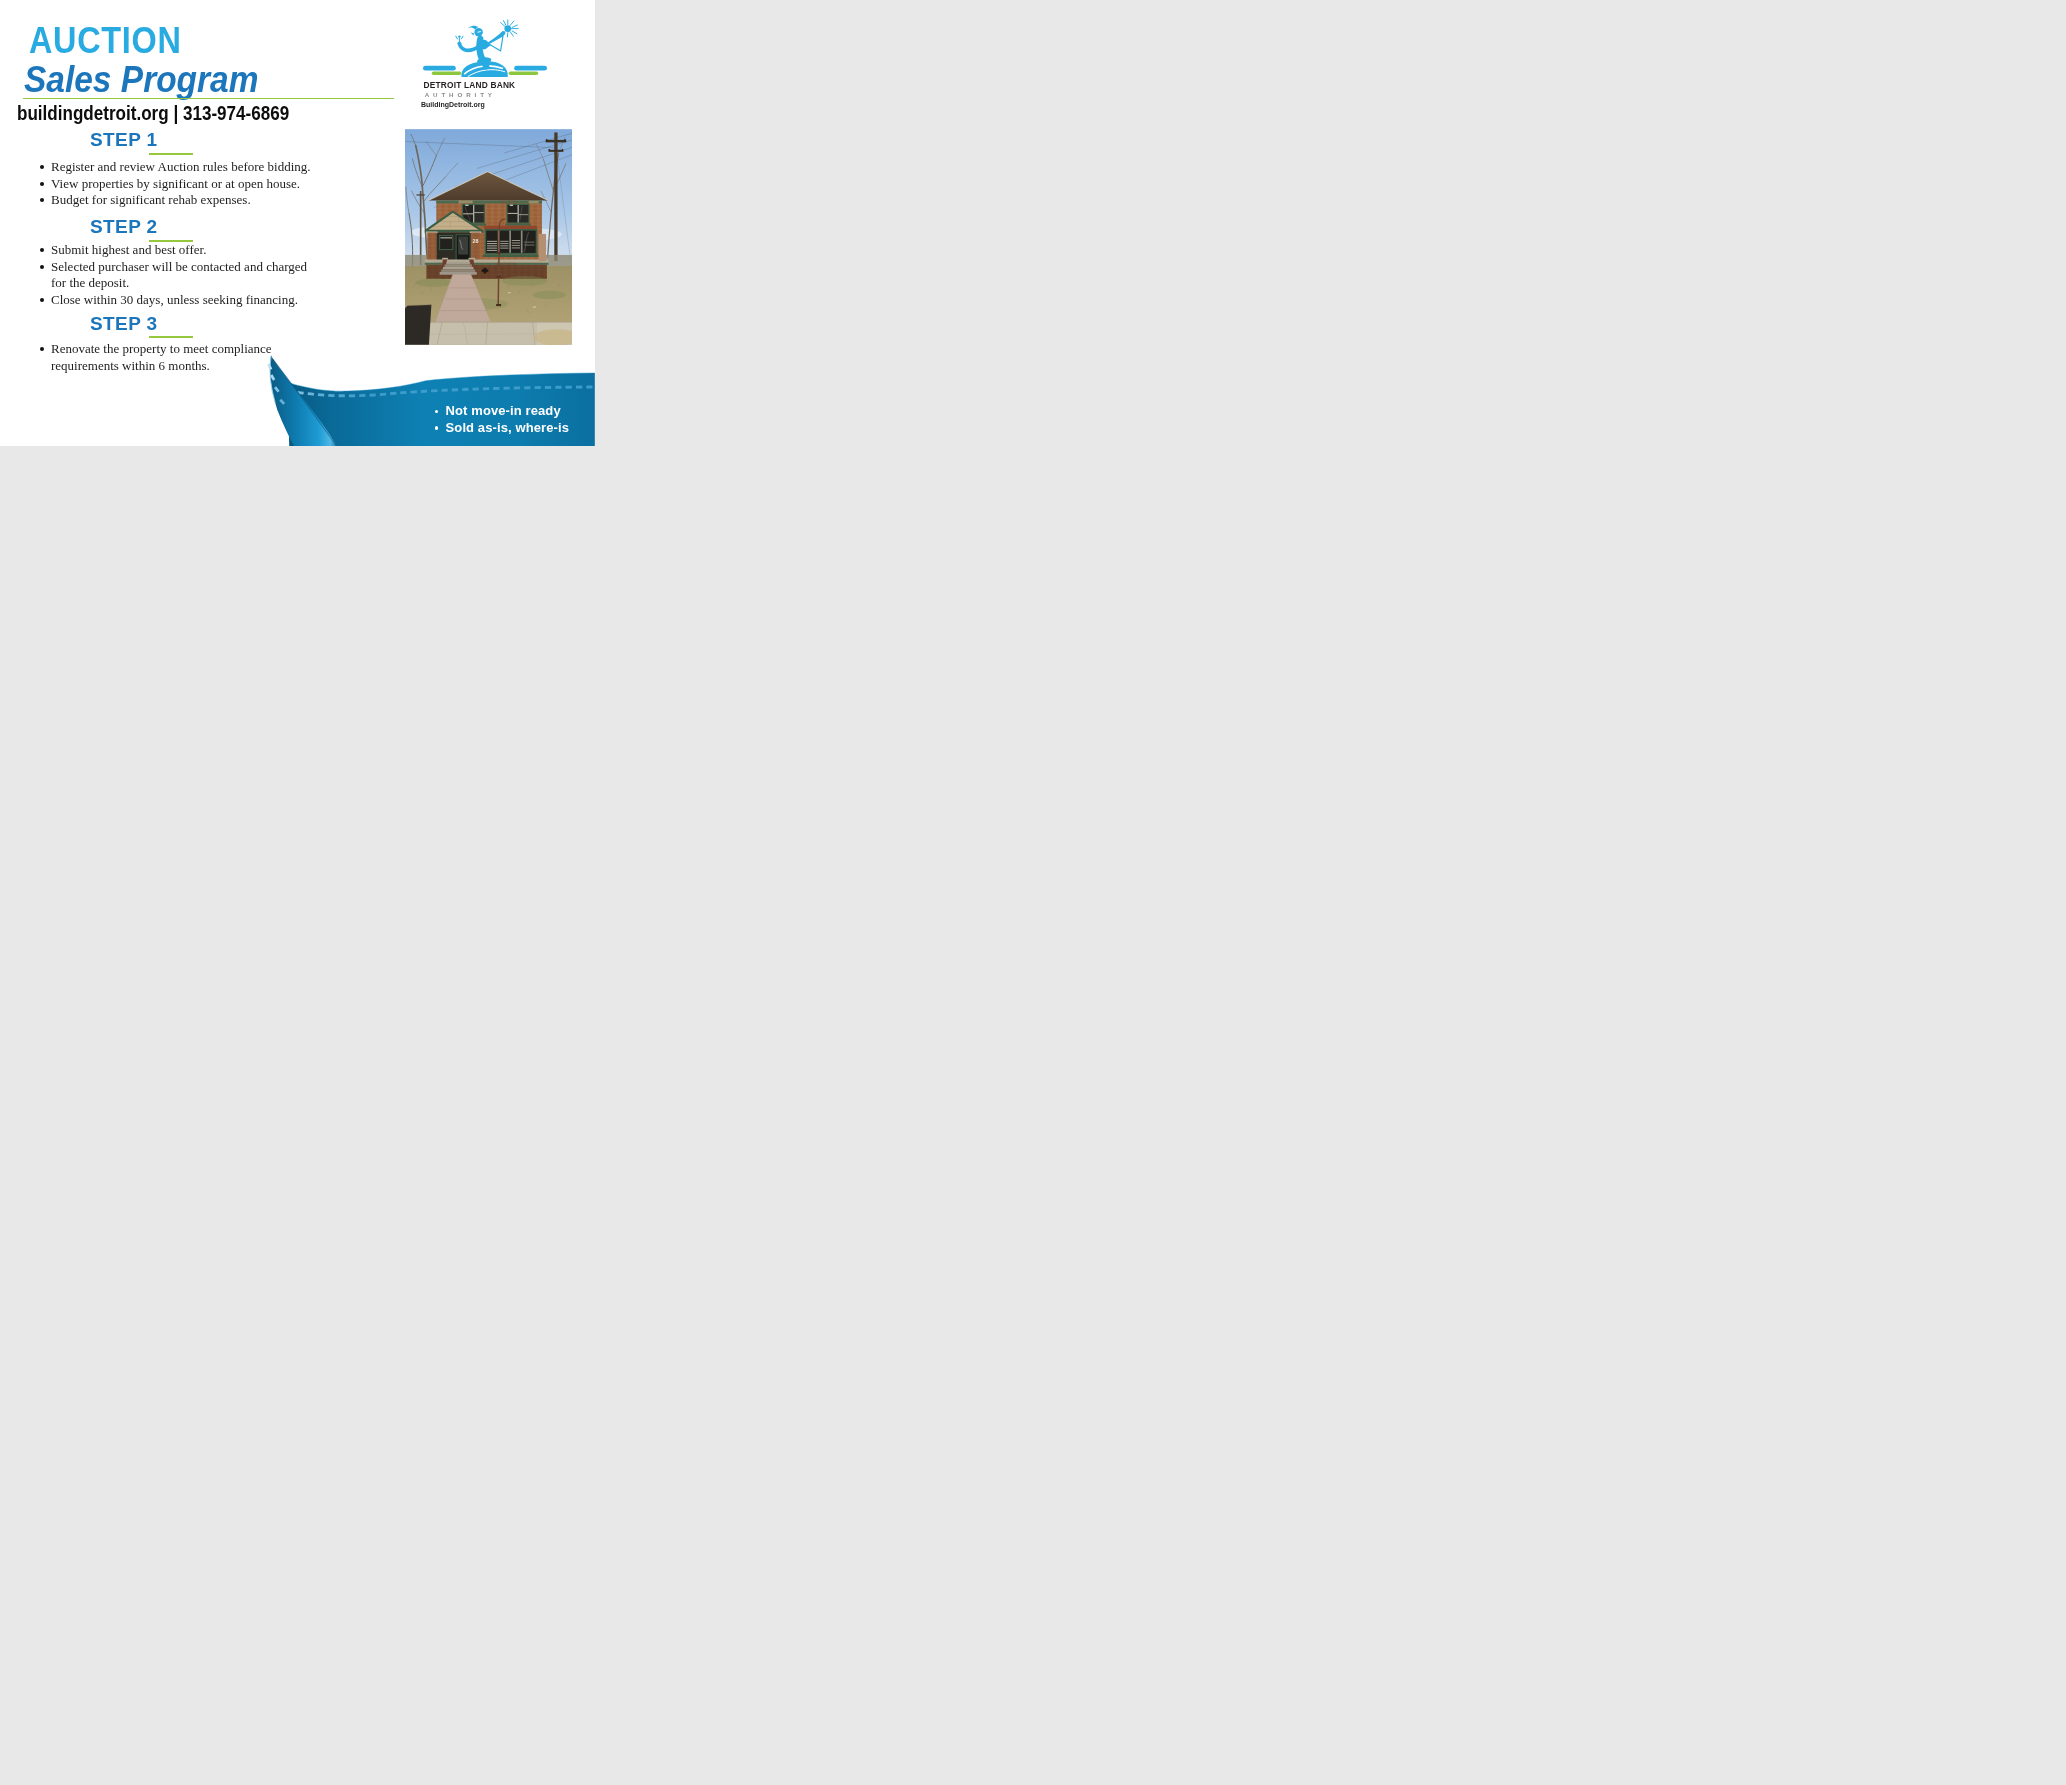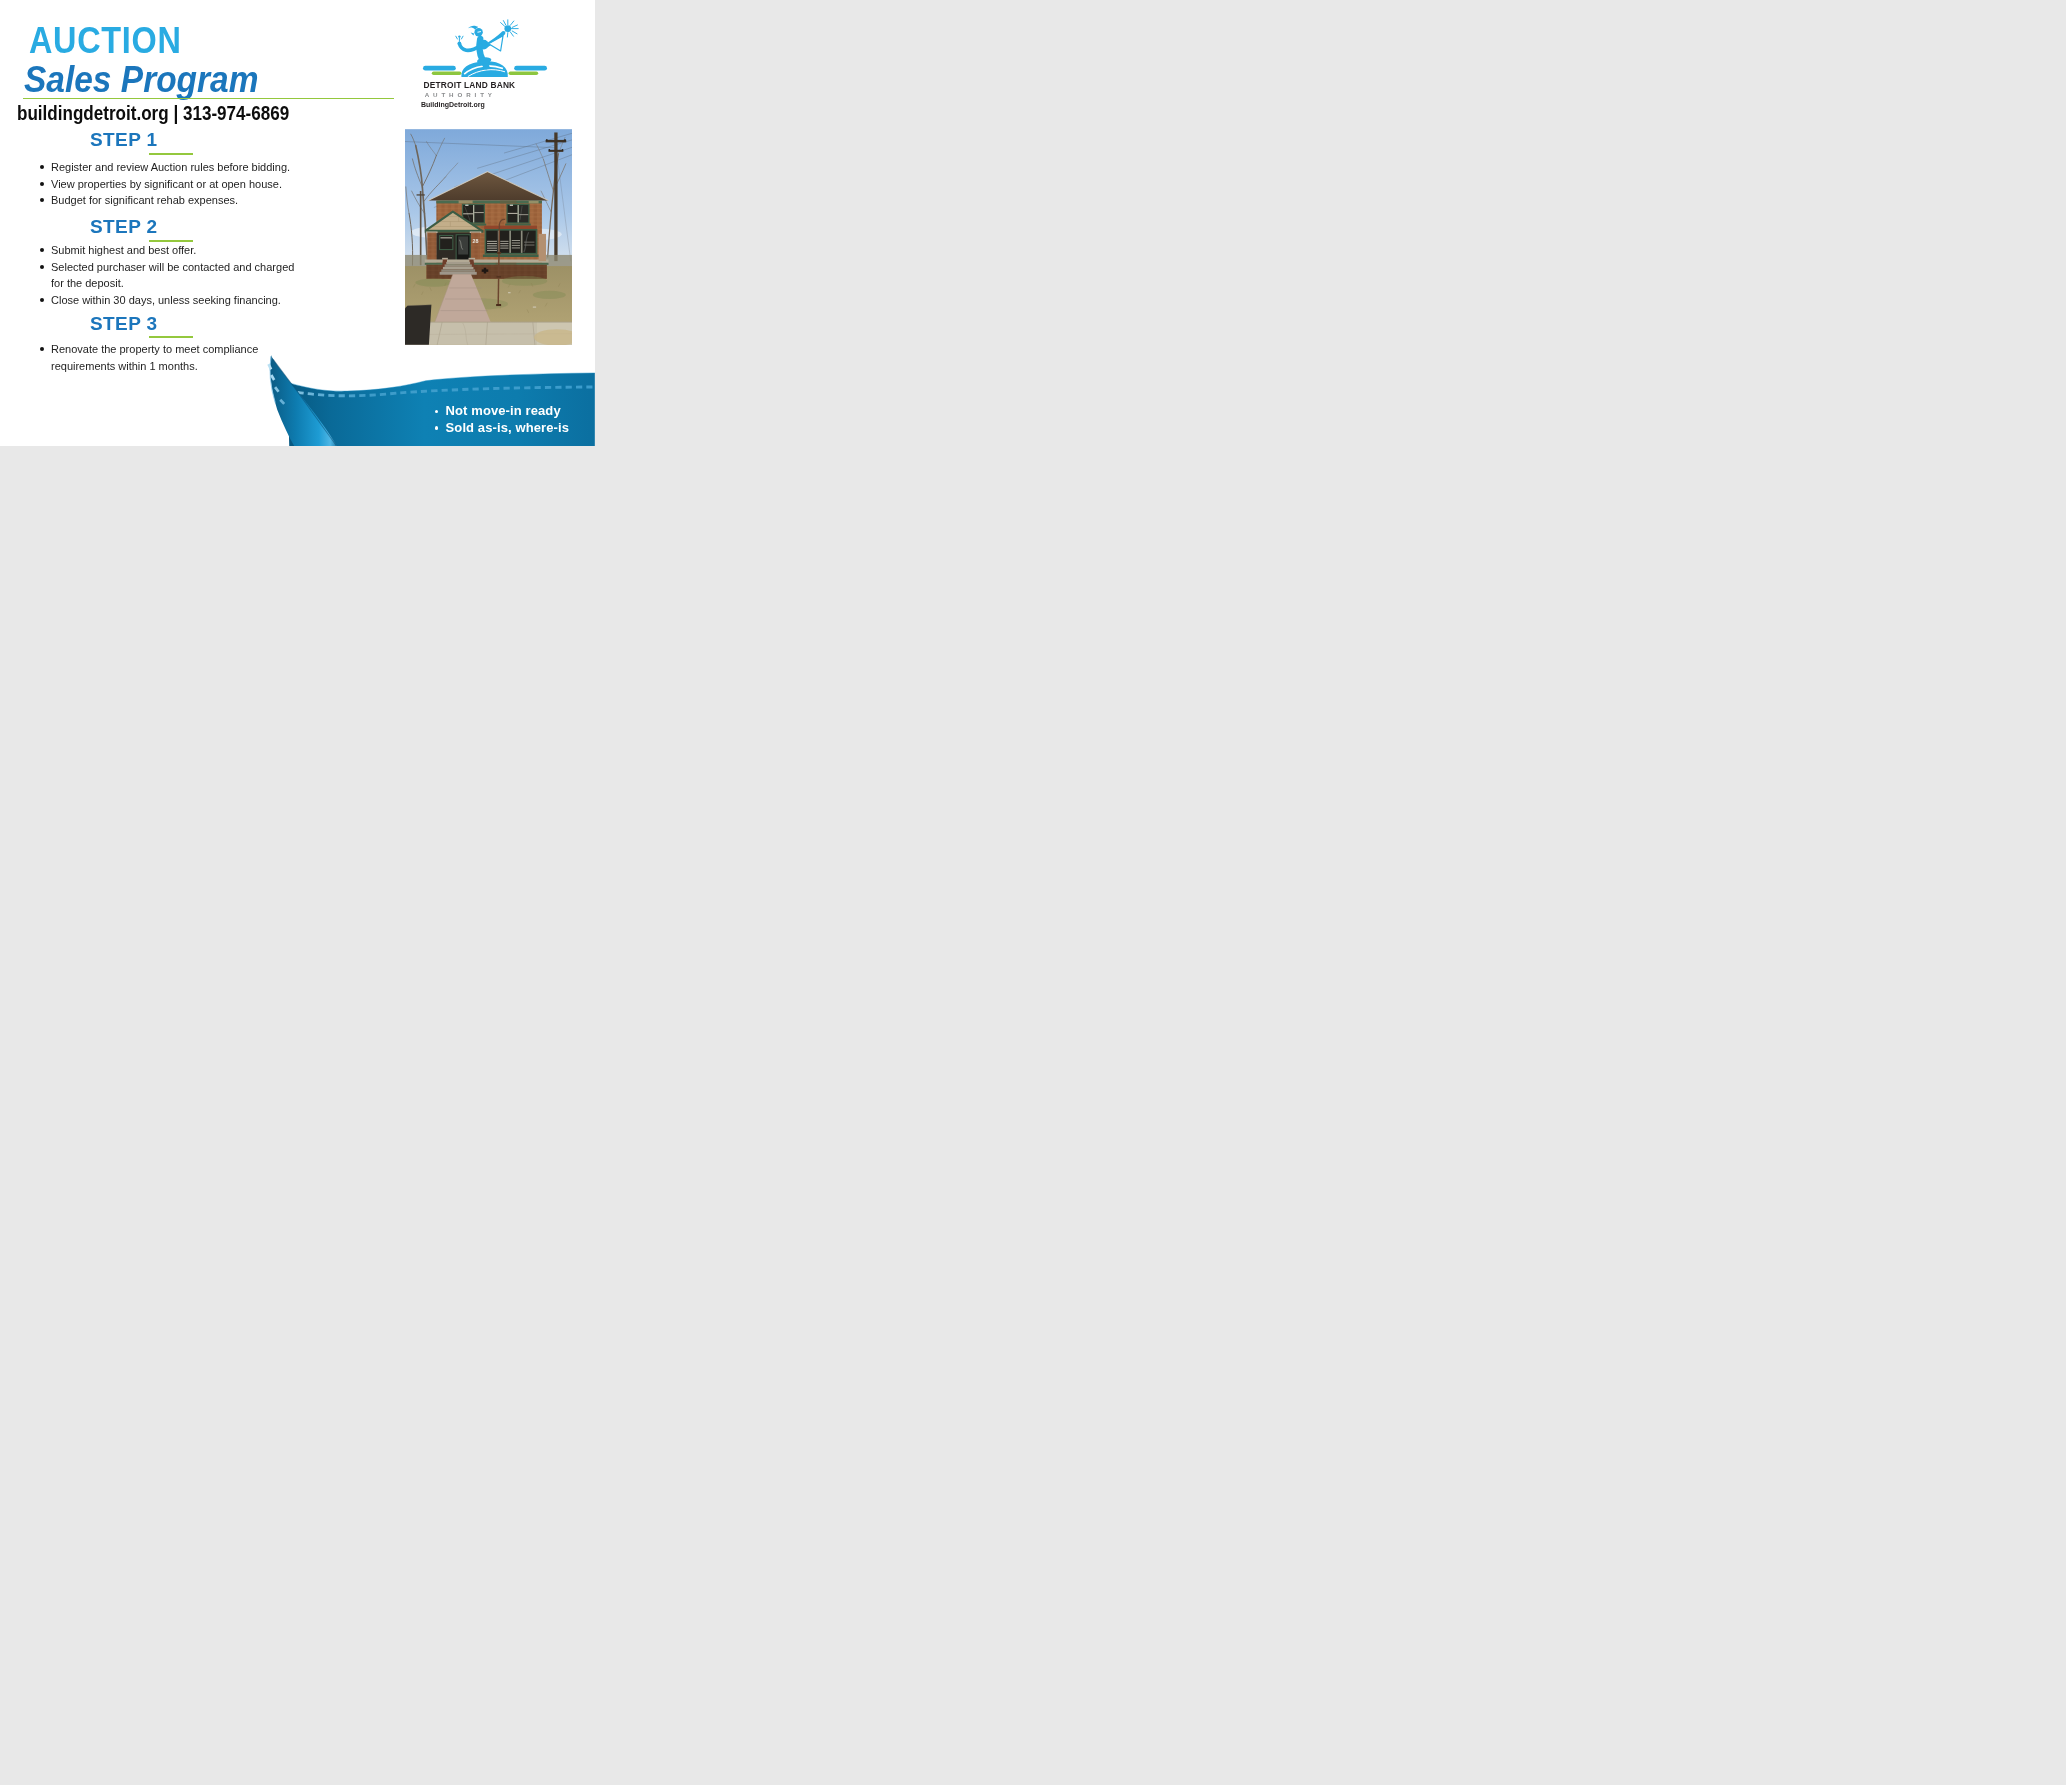--- a/index.html
+++ b/index.html
@@ -11,22 +11,22 @@
   .title2{position:absolute;left:23.6px;top:60px;font-size:36px;line-height:40px;font-weight:800;
           font-style:italic;color:#1B76BC;transform:scaleX(.93);transform-origin:left top;white-space:nowrap;}
   .title-divider{position:absolute;left:23px;top:98px;width:371px;height:1.2px;background:#94C83D;}
   .contact{position:absolute;left:16.5px;top:102px;font-size:19.4px;line-height:23px;font-weight:800;
            color:#0d0d0d;transform:scaleX(.88);transform-origin:left top;white-space:nowrap;letter-spacing:0;}
   
   .step-heading{position:absolute;left:90px;width:161px;font-size:19px;line-height:20.7px;
                 font-weight:800;color:#1C76BC;letter-spacing:0.4px;}
   .step-underline{position:absolute;left:149px;width:44px;height:1.7px;background:#94C83D;}
   .bullets{position:absolute;left:40px;width:331px;margin:0;padding:0;list-style:none;}
-  .bullets li{position:relative;padding-left:11px;font-size:11px;line-height:16.5px;color:#1e1e1e;
-              white-space:pre-line;}
+  .bullets li{position:relative;padding-left:11px;font-size:13px;line-height:16.5px;color:#1e1e1e;
+              white-space:pre-line;font-family:Liberation Serif, serif;}
   .bullets li::before{content:"";position:absolute;left:0.4px;top:6.2px;width:4.1px;height:4.1px;
               border-radius:50%;background:#121212;}
   
   .logo{position:absolute;left:421px;top:18.6px;width:128px;height:89px;text-align:left;}
   .logo svg{display:block;width:128px;height:60px;}
   .logo-name{font-size:8.7px;font-weight:800;color:#231F20;letter-spacing:0.2px;margin-top:1.2px;
              transform:scaleX(.96);transform-origin:center top;white-space:nowrap;}
   .logo-authority{font-size:6.2px;font-weight:600;color:#8A8C8E;letter-spacing:3.9px;padding-left:3.7px;
              margin-top:1.2px;white-space:nowrap;}
   .logo-site{font-size:7px;font-weight:800;color:#231F20;margin-top:2.9px;white-space:nowrap;}
@@ -116,21 +116,21 @@
     <li>Submit highest and best offer.</li>
     <li>Selected purchaser will be contacted and charged
 for the deposit.</li>
     <li>Close within 30 days, unless seeking financing.</li>
   </ul>
 
   <div class="step-heading" style="top:314px">STEP 3</div>
   <div class="step-underline" style="top:336px"></div>
   <ul class="bullets" style="top:341px">
     <li>Renovate the property to meet compliance
-requirements within 1 months.</li>
+requirements within 6 months.</li>
   </ul>
 
   <svg class="photo" viewBox="0 0 405 523">
     <defs>
       <linearGradient id="sky" x1="0" y1="0" x2="0" y2="1">
         <stop offset="0" stop-color="#7FA9DA"></stop>
           <stop offset=".6" stop-color="#A9C7E8"></stop>
           <stop offset="1" stop-color="#D8E3EE"></stop>
       </linearGradient>
       <linearGradient id="roofG" x1="0" y1="0" x2="0" y2="1">

